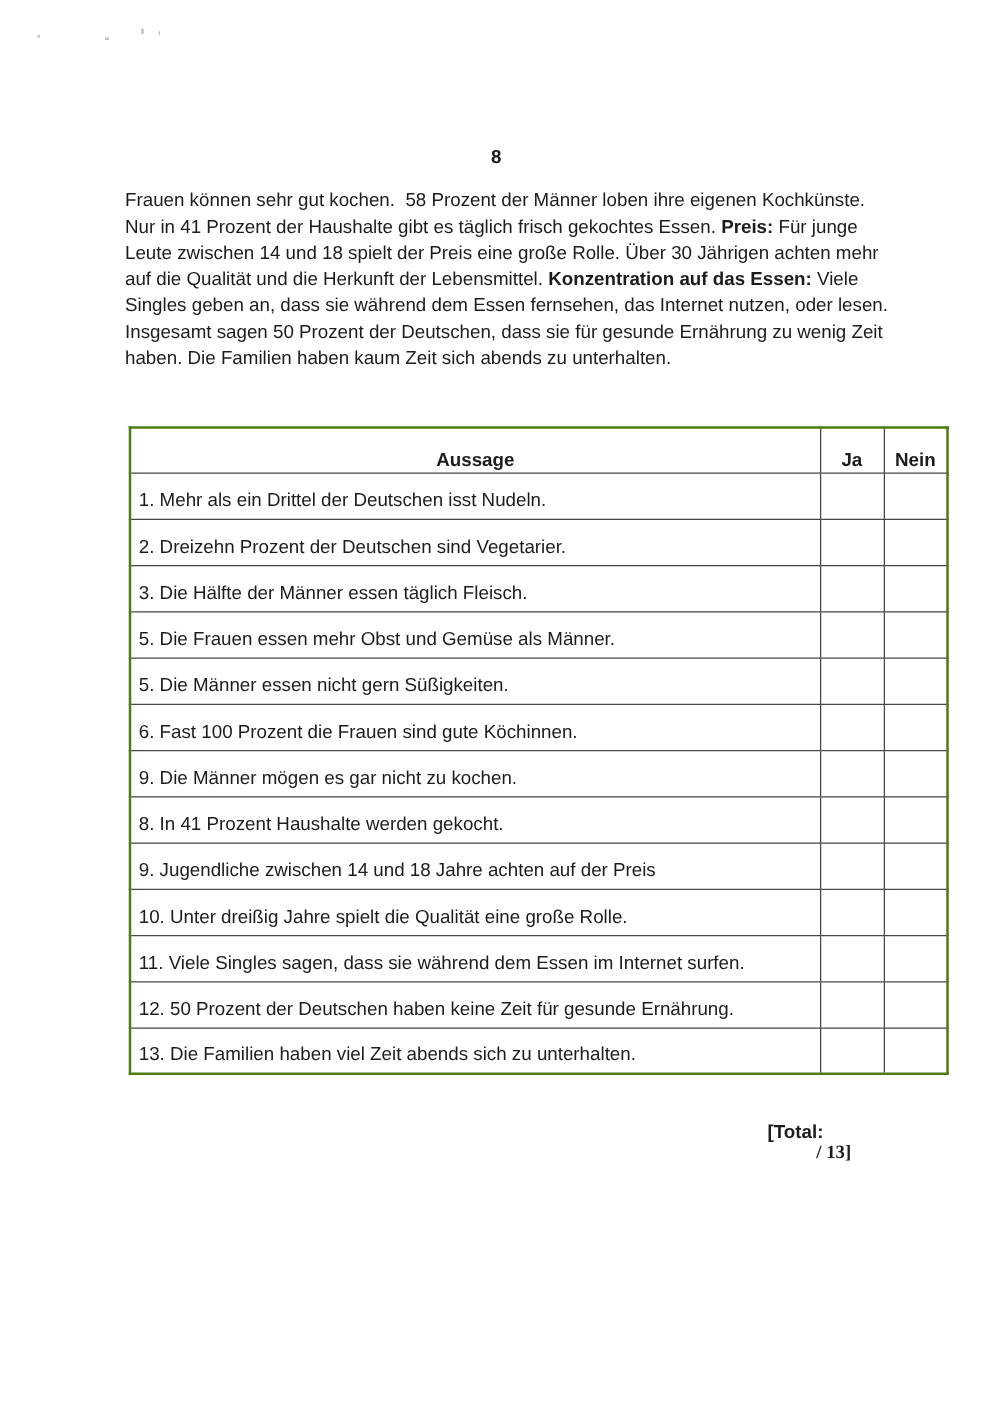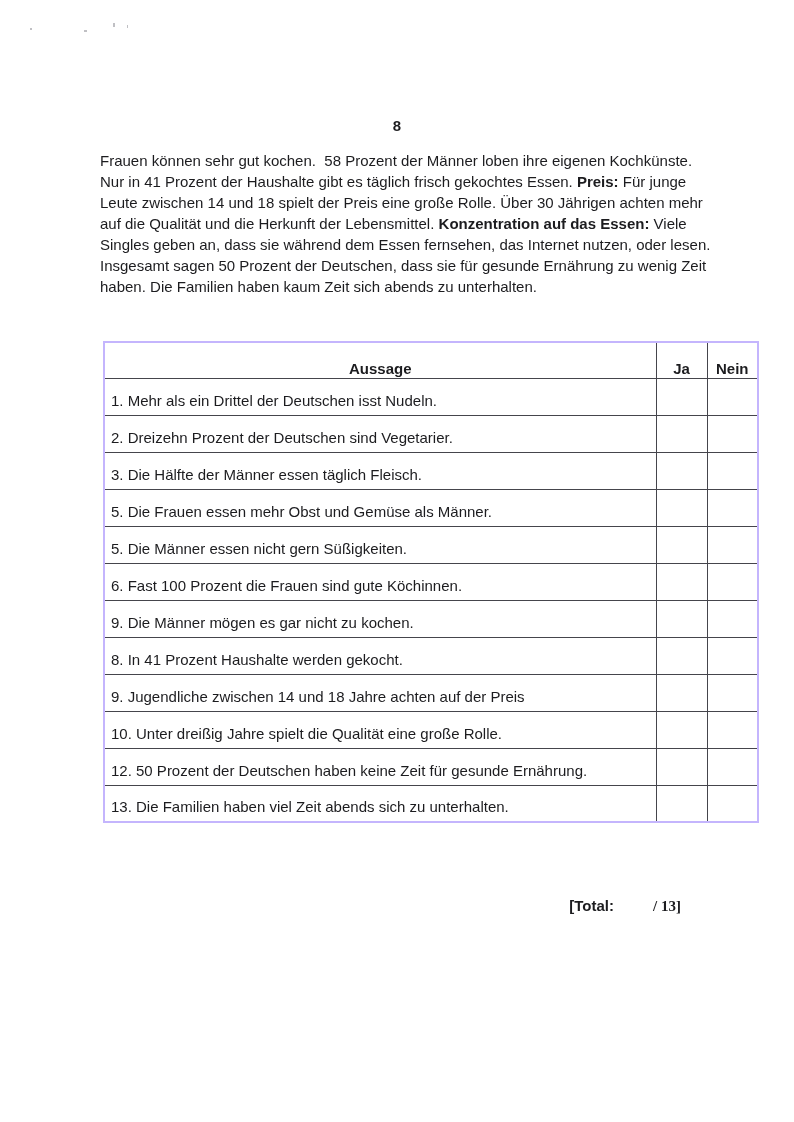--- a/index.html
+++ b/index.html
@@ -52,21 +52,21 @@
   table.quiz-table col.c-statement { width: 552px; }
   table.quiz-table col.c-ja        { width: 51px; }
   table.quiz-table col.c-nein      { width: 51px; }
   table.quiz-table th,
   table.quiz-table td {
     border: 1px solid #45454c;
     font-size: 15px;
     vertical-align: bottom;
     overflow: hidden;
   }
-  table.quiz-table { border: 2px solid #c4b5fd; }
+  table.quiz-table { border: 2px solid #4d7c0f; }
   table.quiz-table thead tr { height: 36px; }
   table.quiz-table tbody tr { height: 37px; }
   th.h-statement {
     text-align: center;
     font-weight: bold;
     padding: 0 6px 1px 6px;
   }
   th.h-answer {
     text-align: center;
     font-weight: bold;
@@ -84,20 +84,21 @@
     right: 113px;
     font-size: 15px;
     font-weight: bold;
   }
   .total-line {
     display: flex;
     justify-content: flex-start;
     align-items: baseline;
     height: 21px;
     margin-bottom: 16px;
+    flex-direction: column;
   }
   .total-value {
     display: inline-block;
     width: 67px;
     text-align: right;
     white-space: pre;
     font-family: Liberation Serif, serif;
   }
 </style>
 </head>
@@ -172,20 +173,25 @@
           <td class="col-statement">9. Jugendliche zwischen 14 und 18 Jahre achten auf der Preis</td>
           <td class="col-answer"></td>
           <td class="col-answer"></td>
         </tr>
         <tr>
           <td class="col-statement">10. Unter dreißig Jahre spielt die Qualität eine große Rolle.</td>
           <td class="col-answer"></td>
           <td class="col-answer"></td>
         </tr>
         <tr>
+          <td class="col-statement">11. Viele Singles sagen, dass sie während dem Essen im Internet surfen.</td>
+          <td class="col-answer"></td>
+          <td class="col-answer"></td>
+        </tr>
+        <tr>
           <td class="col-statement">12. 50 Prozent der Deutschen haben keine Zeit für gesunde Ernährung.</td>
           <td class="col-answer"></td>
           <td class="col-answer"></td>
         </tr>
         <tr>
           <td class="col-statement">13. Die Familien haben viel Zeit abends sich zu unterhalten.</td>
           <td class="col-answer"></td>
           <td class="col-answer"></td>
         </tr>
       </tbody>

